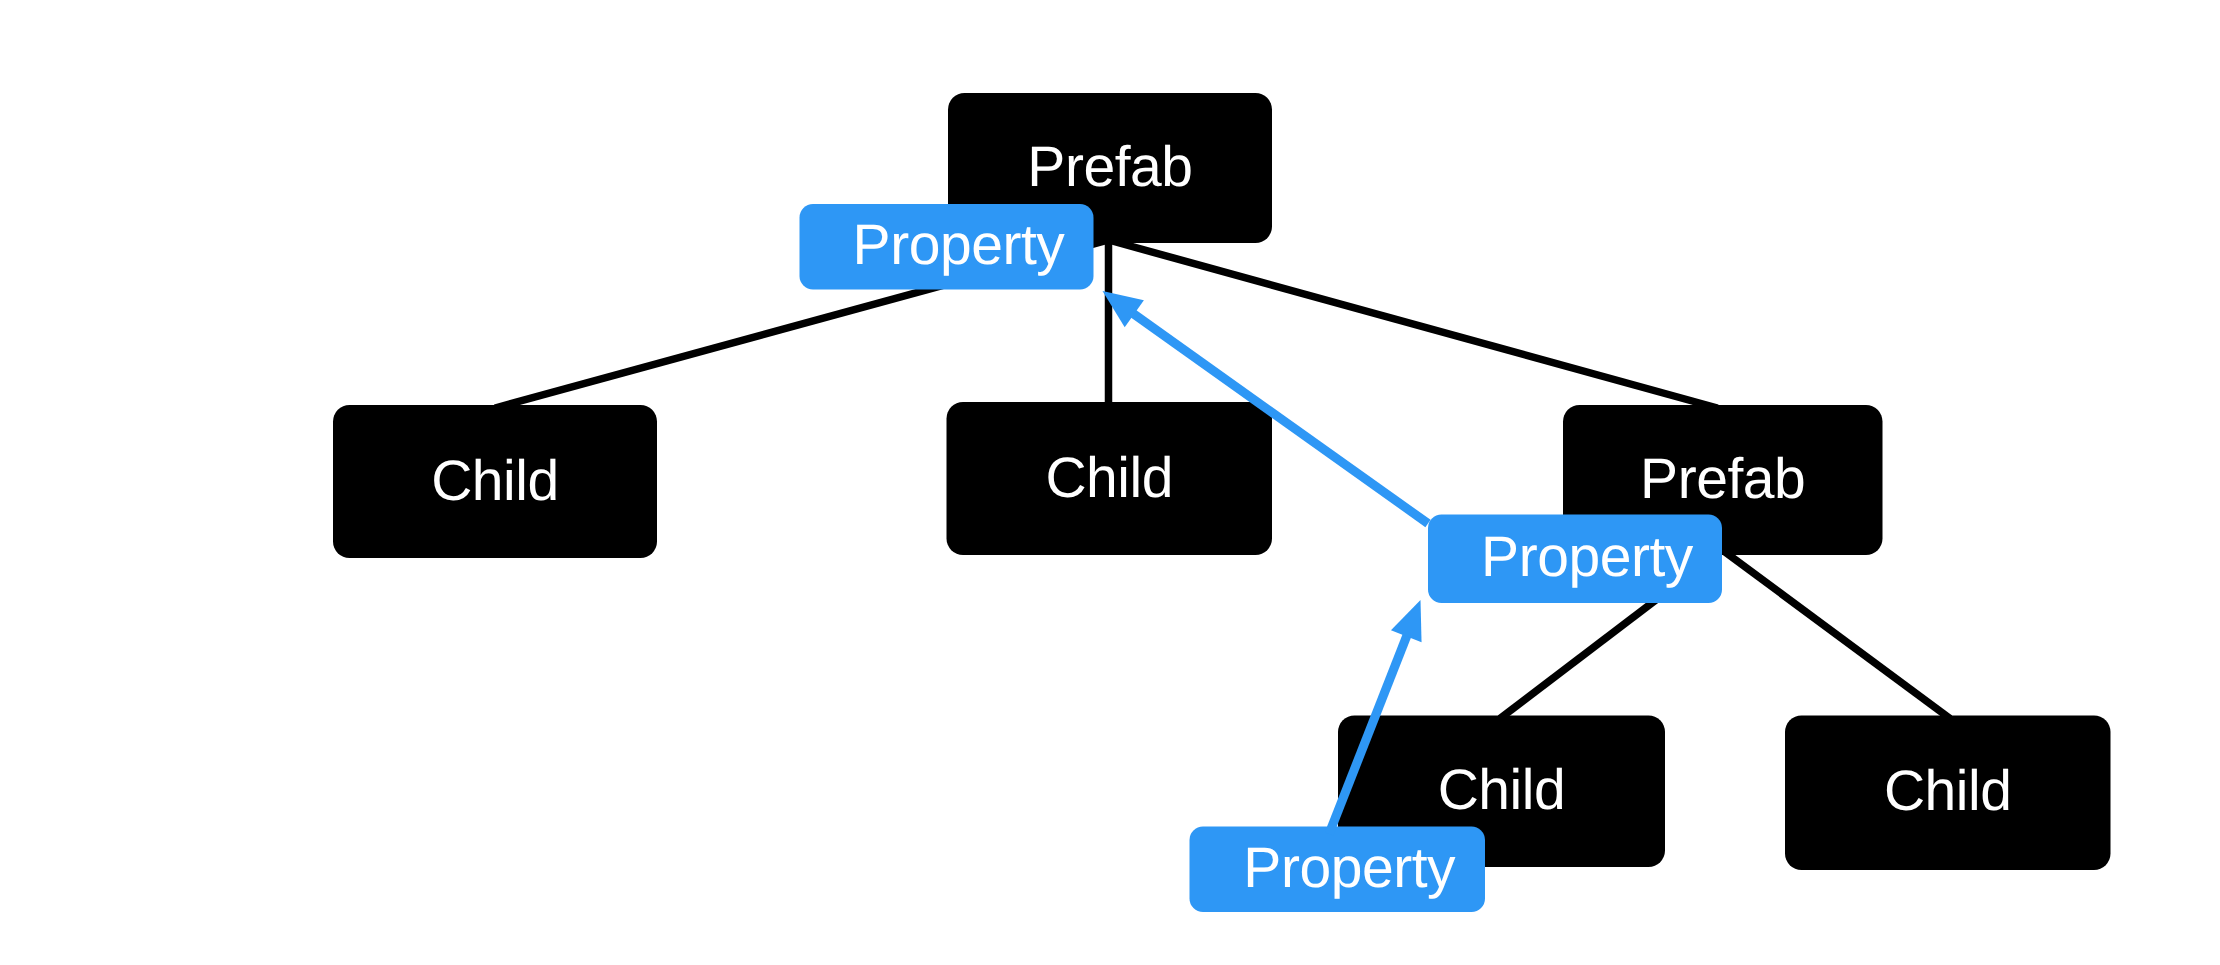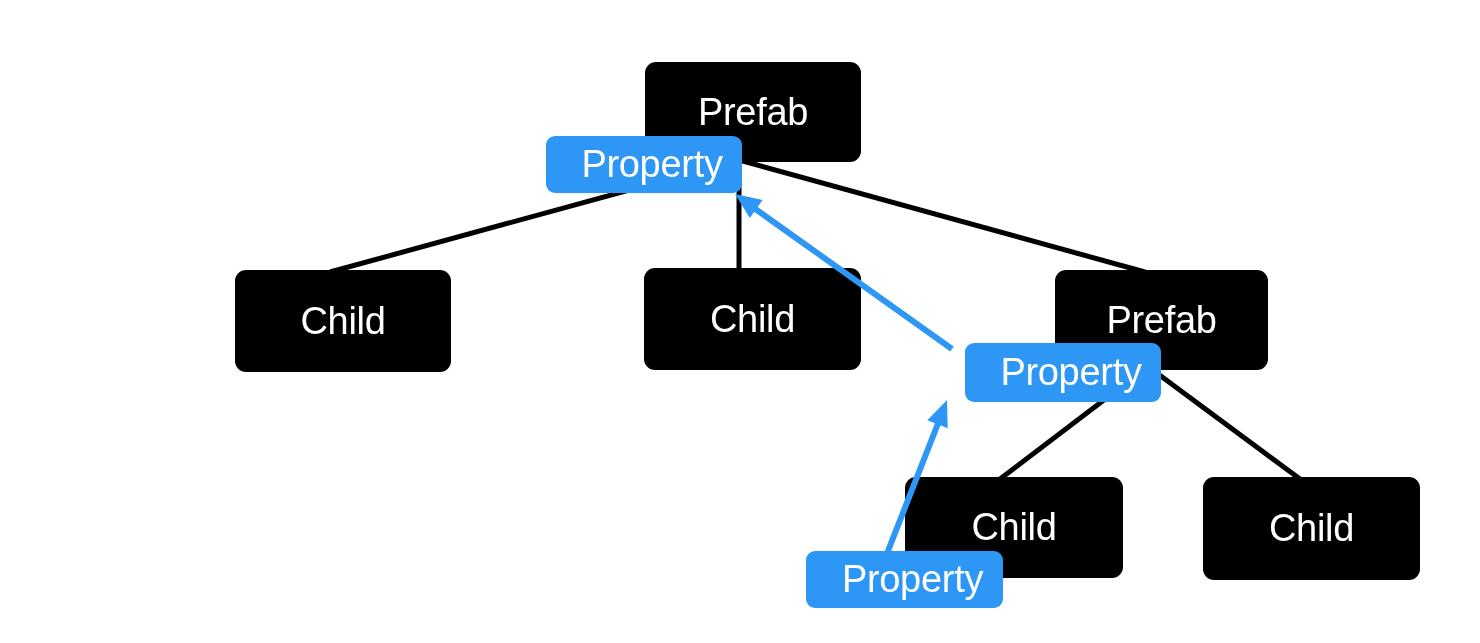--- a/index.html
+++ b/index.html
@@ -28,21 +28,20 @@
   .node {
     position: absolute;
     display: flex;
     align-items: center;
     justify-content: center;
     color: #ffffff;
     font-size: 38px;
     letter-spacing: -0.3px;
     white-space: nowrap;
     box-sizing: border-box;
-    margin-left: 13px;
   }
   .node.black {
     background: #000000;
     border-radius: 11px;
   }
   .node.blue {
     background: #2e97f5;
     border-radius: 9px;
     padding-left: 16px;
   }

